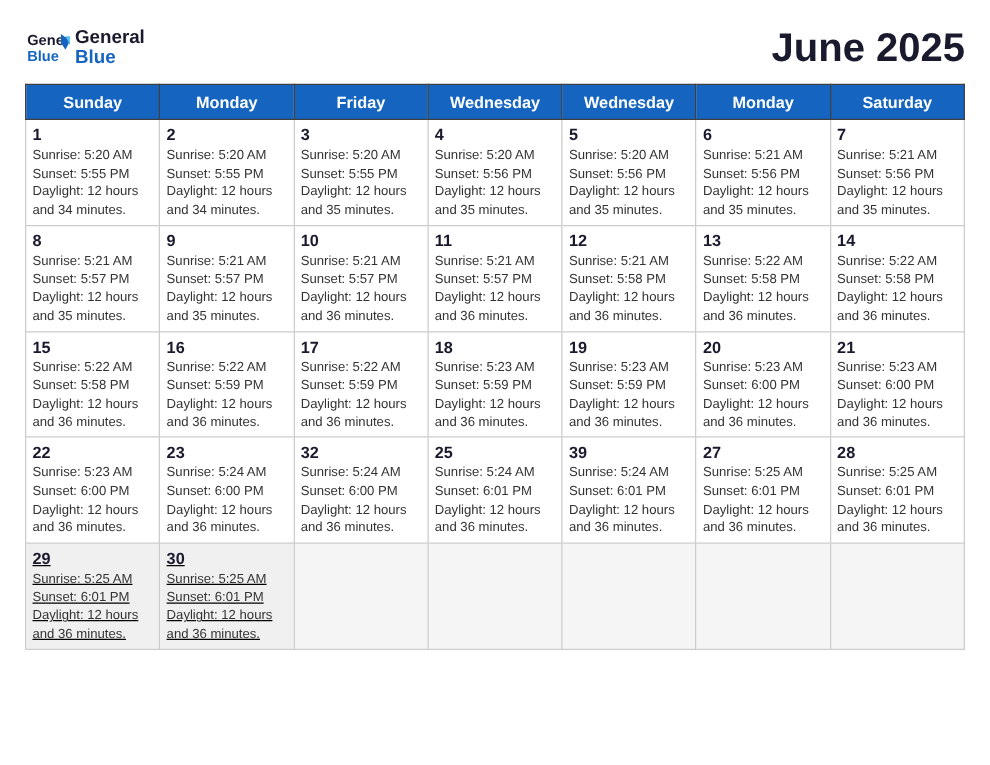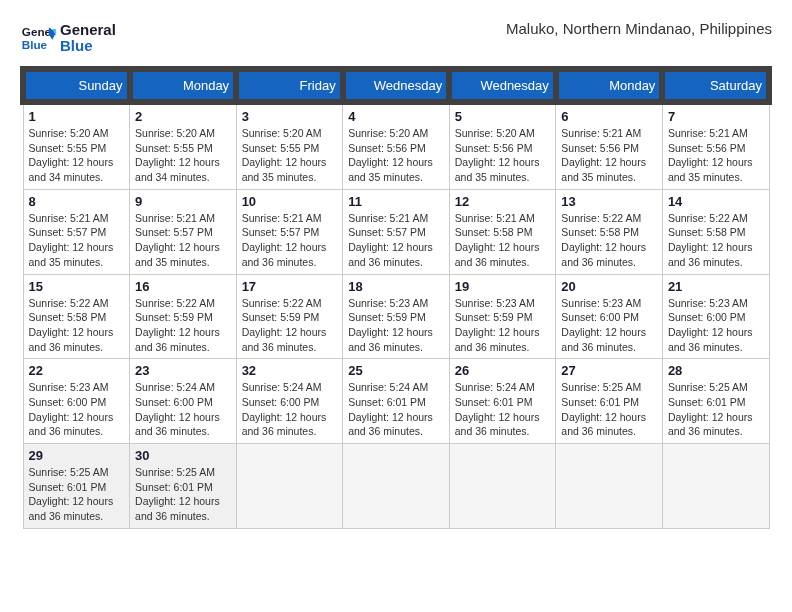--- a/index.html
+++ b/index.html
@@ -39,35 +39,36 @@
     }
     .calendar {
       width: 100%;
       border-collapse: collapse;
       font-size: 11px;
     }
     .calendar th {
       background: #1565c0;
       color: white;
       padding: 6px 4px;
-      text-align: right;
+      text-align: center;
       font-size: 13px;
-      font-weight: normal;
-      border: 6px solid #404040;
+      font-weight: bold;
+      border: 1px solid #404040;
     }
     .calendar td {
       border: 1px solid #ccc;
       padding: 4px 5px;
       vertical-align: top;
       width: calc(100% / 7);
       min-height: 75px;
       background: #fff;
     }
     .calendar tr:last-child td {
       background: #f0f0f0;
+      text-decoration: underline;
     }
     .day-num {
       font-size: 13px;
       font-weight: bold;
       color: #1a1a2e;
       display: block;
       margin-bottom: 2px;
     }
     .day-info {
       color: #333;
@@ -88,21 +89,21 @@
       <text x="2" y="32" font-size="13" font-weight="bold" fill="#1565c0">Blue</text>
       <polygon points="32,8 40,14 36,22 32,16" fill="#1565c0"></polygon>
       <polygon points="36,10 44,10 40,18" fill="#4fc3f7"></polygon>
     </svg>
     <div style="display:flex;flex-direction:column;">
       <span style="font-size:15px;font-weight:bold;color:#1a1a2e;line-height:1.1;">General</span>
       <span style="font-size:15px;font-weight:bold;color:#1565c0;line-height:1.1;">Blue</span>
     </div>
   </div>
   <div class="title-area">
-    <div class="location">Maluko, Northern Mindanao, Philippines</div>
+    <div class="month-year">June 2025</div>
   </div>
 </div>
 
 <table class="calendar">
   <thead>
     <tr>
       <th>Sunday</th>
       <th>Monday</th>
       <th>Friday</th>
       <th>Wednesday</th>
@@ -313,21 +314,21 @@
       </td>
         <td>
         <span class="day-num">25</span>
         <div class="day-info">
           <div>Sunrise: 5:24 AM</div>
           <div>Sunset: 6:01 PM</div>
           <div>Daylight: 12 hours and 36 minutes.</div>
         </div>
       </td>
         <td>
-        <span class="day-num">26</span>
+        <span class="day-num">39</span>
         <div class="day-info">
           <div>Sunrise: 5:24 AM</div>
           <div>Sunset: 6:01 PM</div>
           <div>Daylight: 12 hours and 36 minutes.</div>
         </div>
       </td>
         <td>
         <span class="day-num">27</span>
         <div class="day-info">
           <div>Sunrise: 5:25 AM</div>

